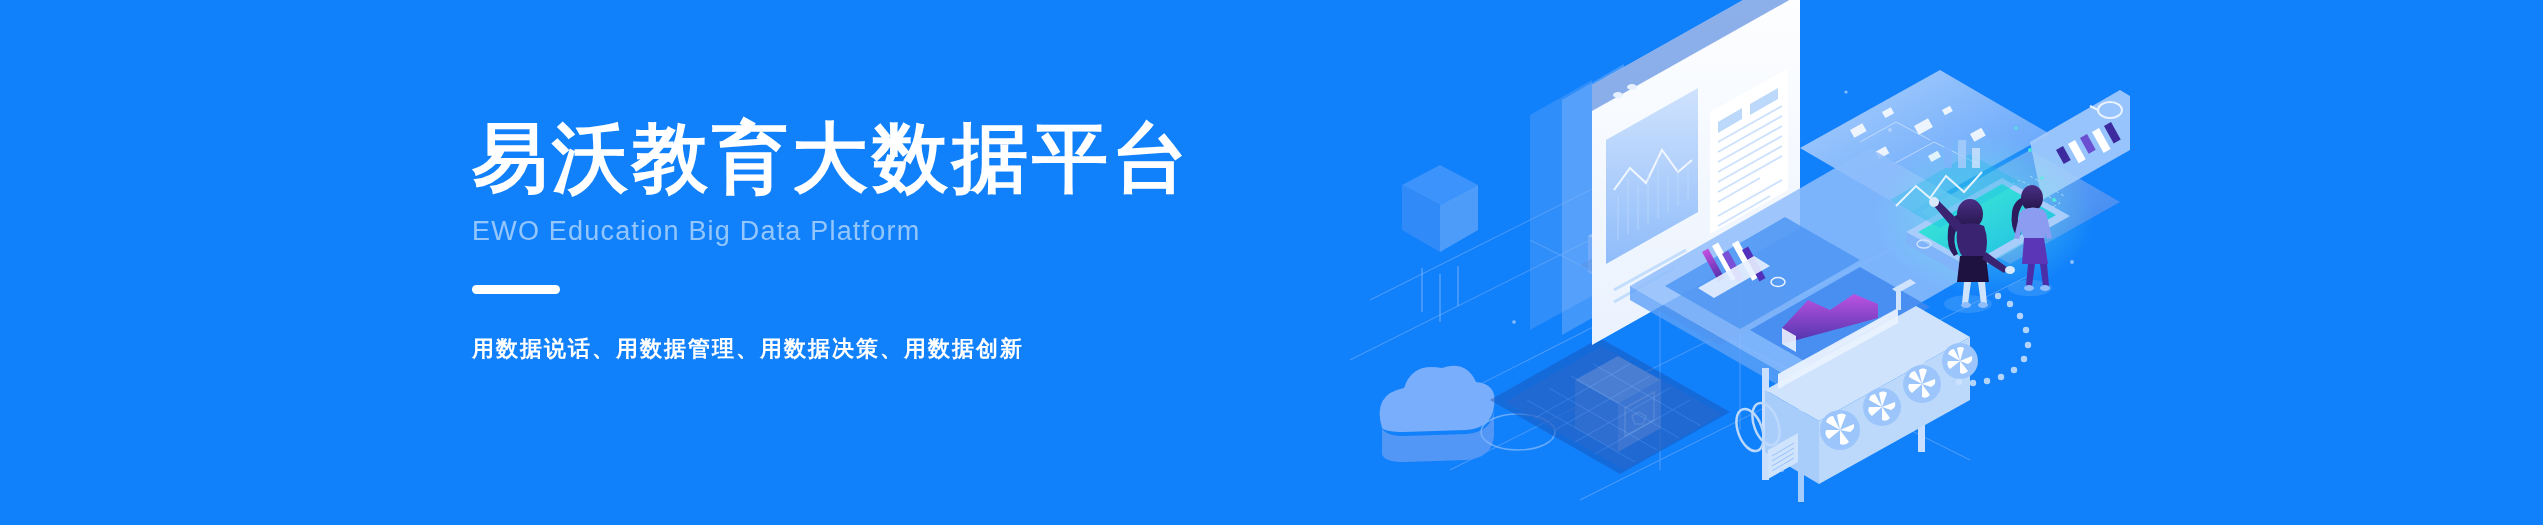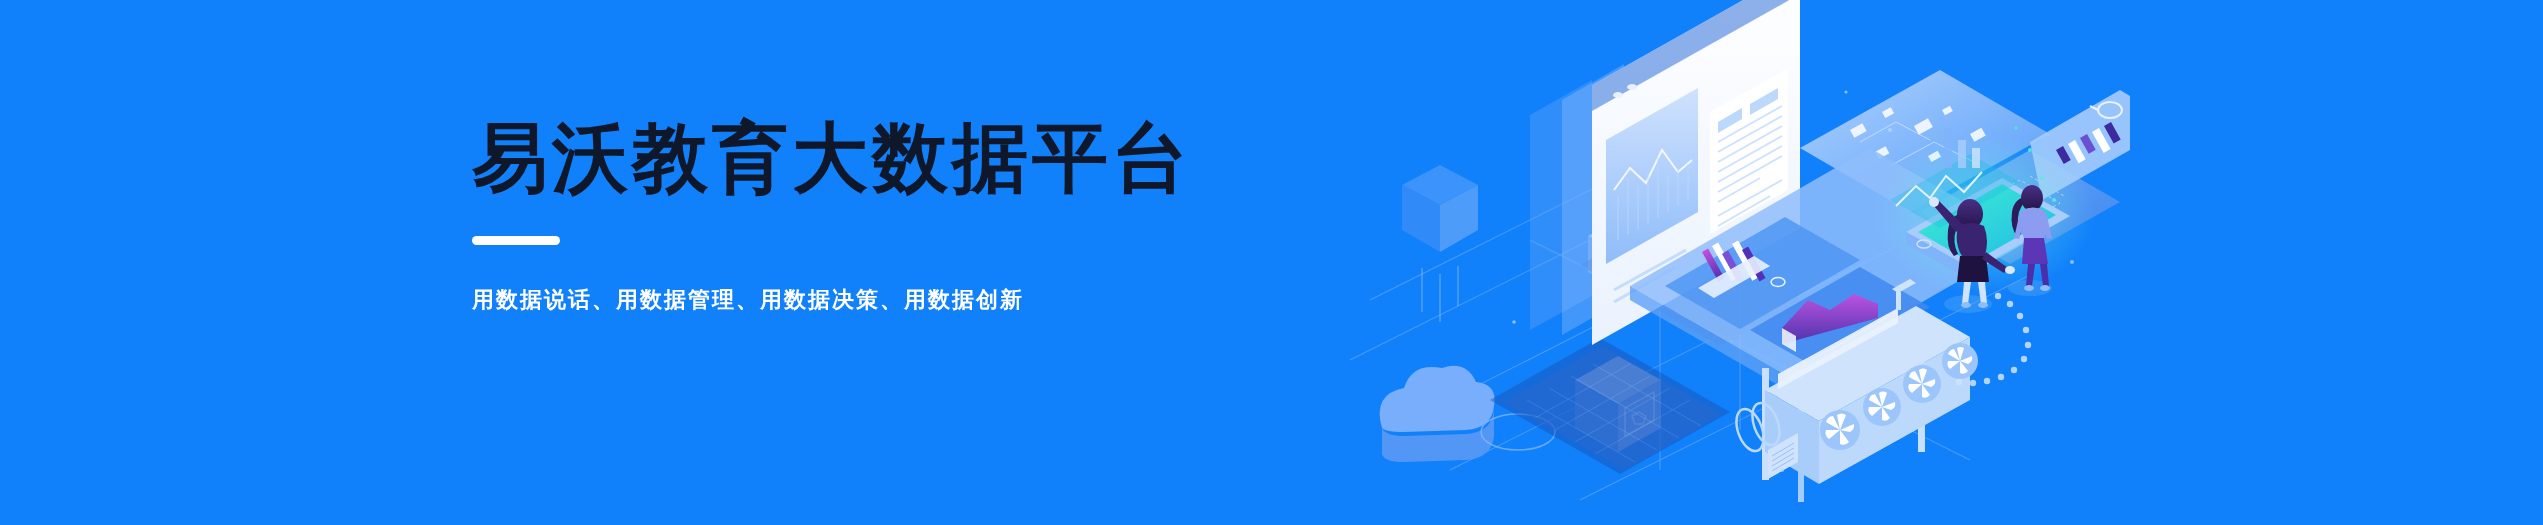--- a/index.html
+++ b/index.html
@@ -19,21 +19,21 @@
   
   .text-block {
     position: absolute;
     left: 472px;
     top: 118px;
     width: 820px;
   }
   .title {
     font-size: 76px;
     font-weight: 700;
-    color: #0f172a;
+    color: #ffffff;
     letter-spacing: 4px;
     line-height: 1.05;
     white-space: nowrap;
   }
   .subtitle {
     margin-top: 18px;
     font-size: 27px;
     font-weight: 400;
     color: rgba(255,255,255,0.55);
     letter-spacing: 1.2px;
@@ -65,20 +65,21 @@
   }
   .illustration svg { display: block; }
 </style>
 </head>
 <body>
 
 <div id="banner">
 
   <div class="text-block">
     <div class="title">易沃教育大数据平台</div>
+    <div class="subtitle">EWO Education Big Data Platform</div>
     <div class="divider"></div>
     <div class="tagline">用数据说话、用数据管理、用数据决策、用数据创新</div>
   </div>
 
   <div class="illustration">
     <svg width="800" height="525" viewBox="0 0 800 525" xmlns="http://www.w3.org/2000/svg">
       <defs>
         <linearGradient id="gSlab" x1="0" y1="0" x2="1" y2="1">
           <stop offset="0%" stop-color="#bcd8fc"></stop>
           <stop offset="100%" stop-color="#5a9ffb"></stop>

